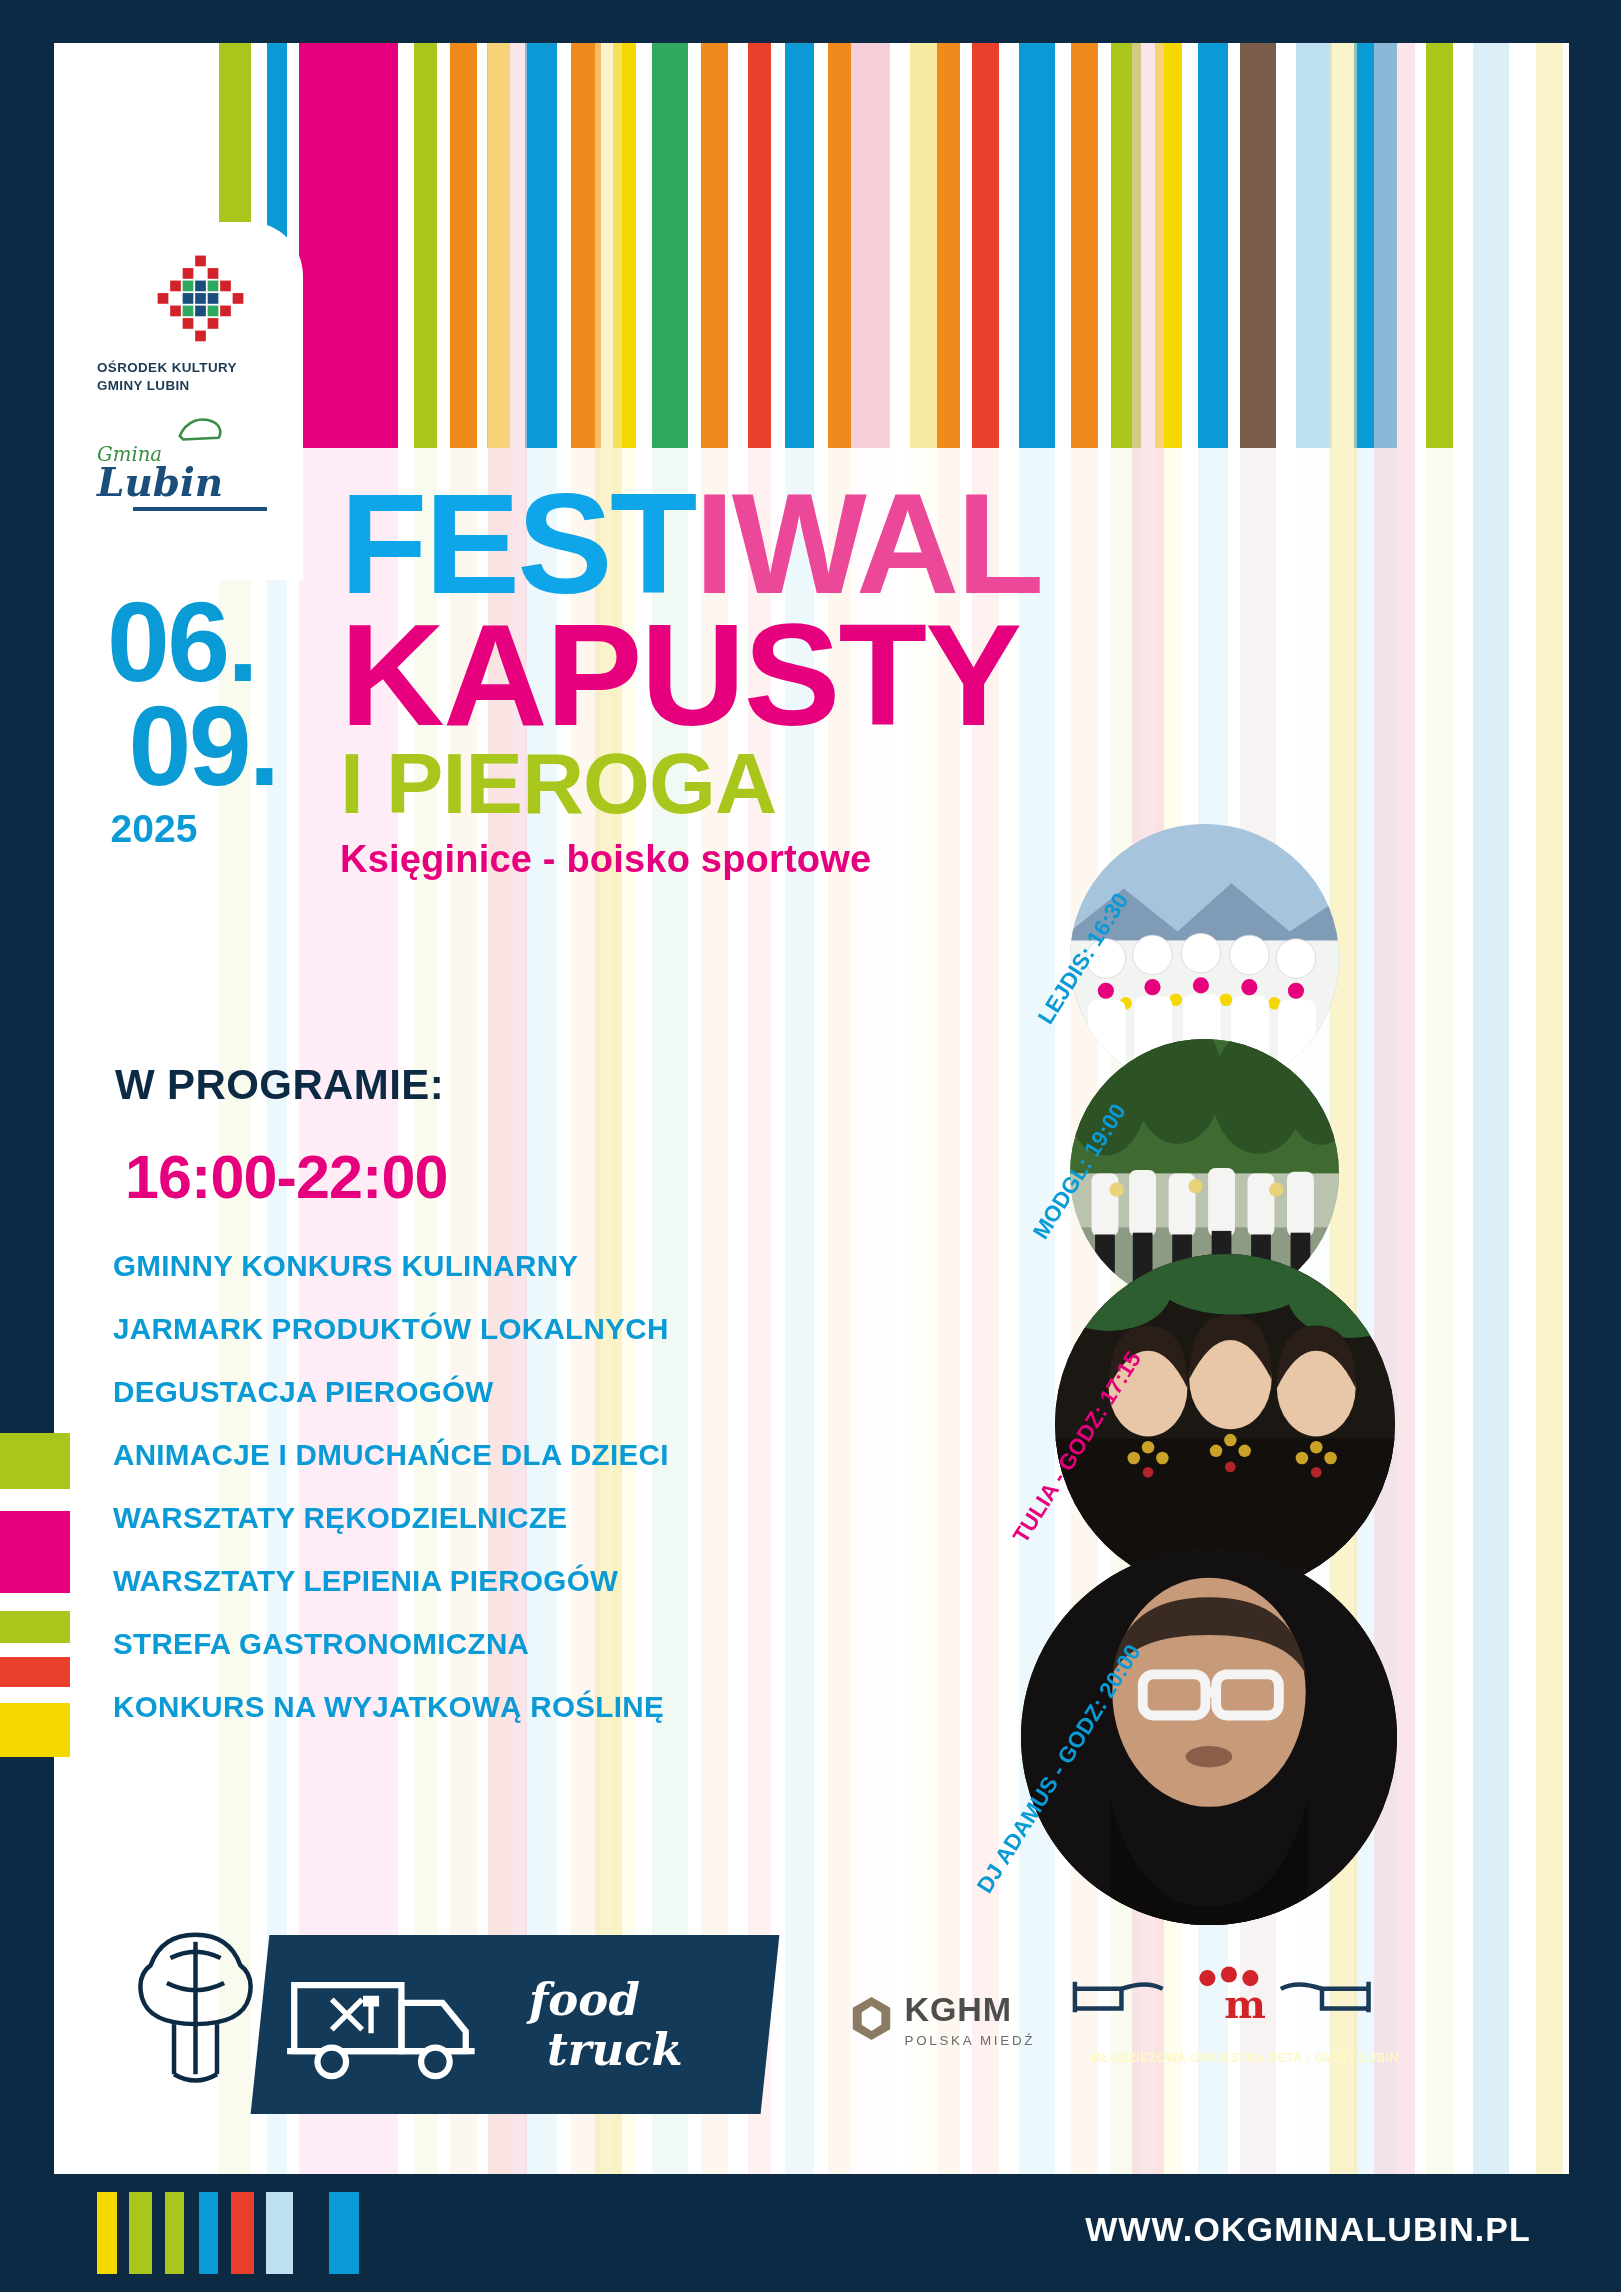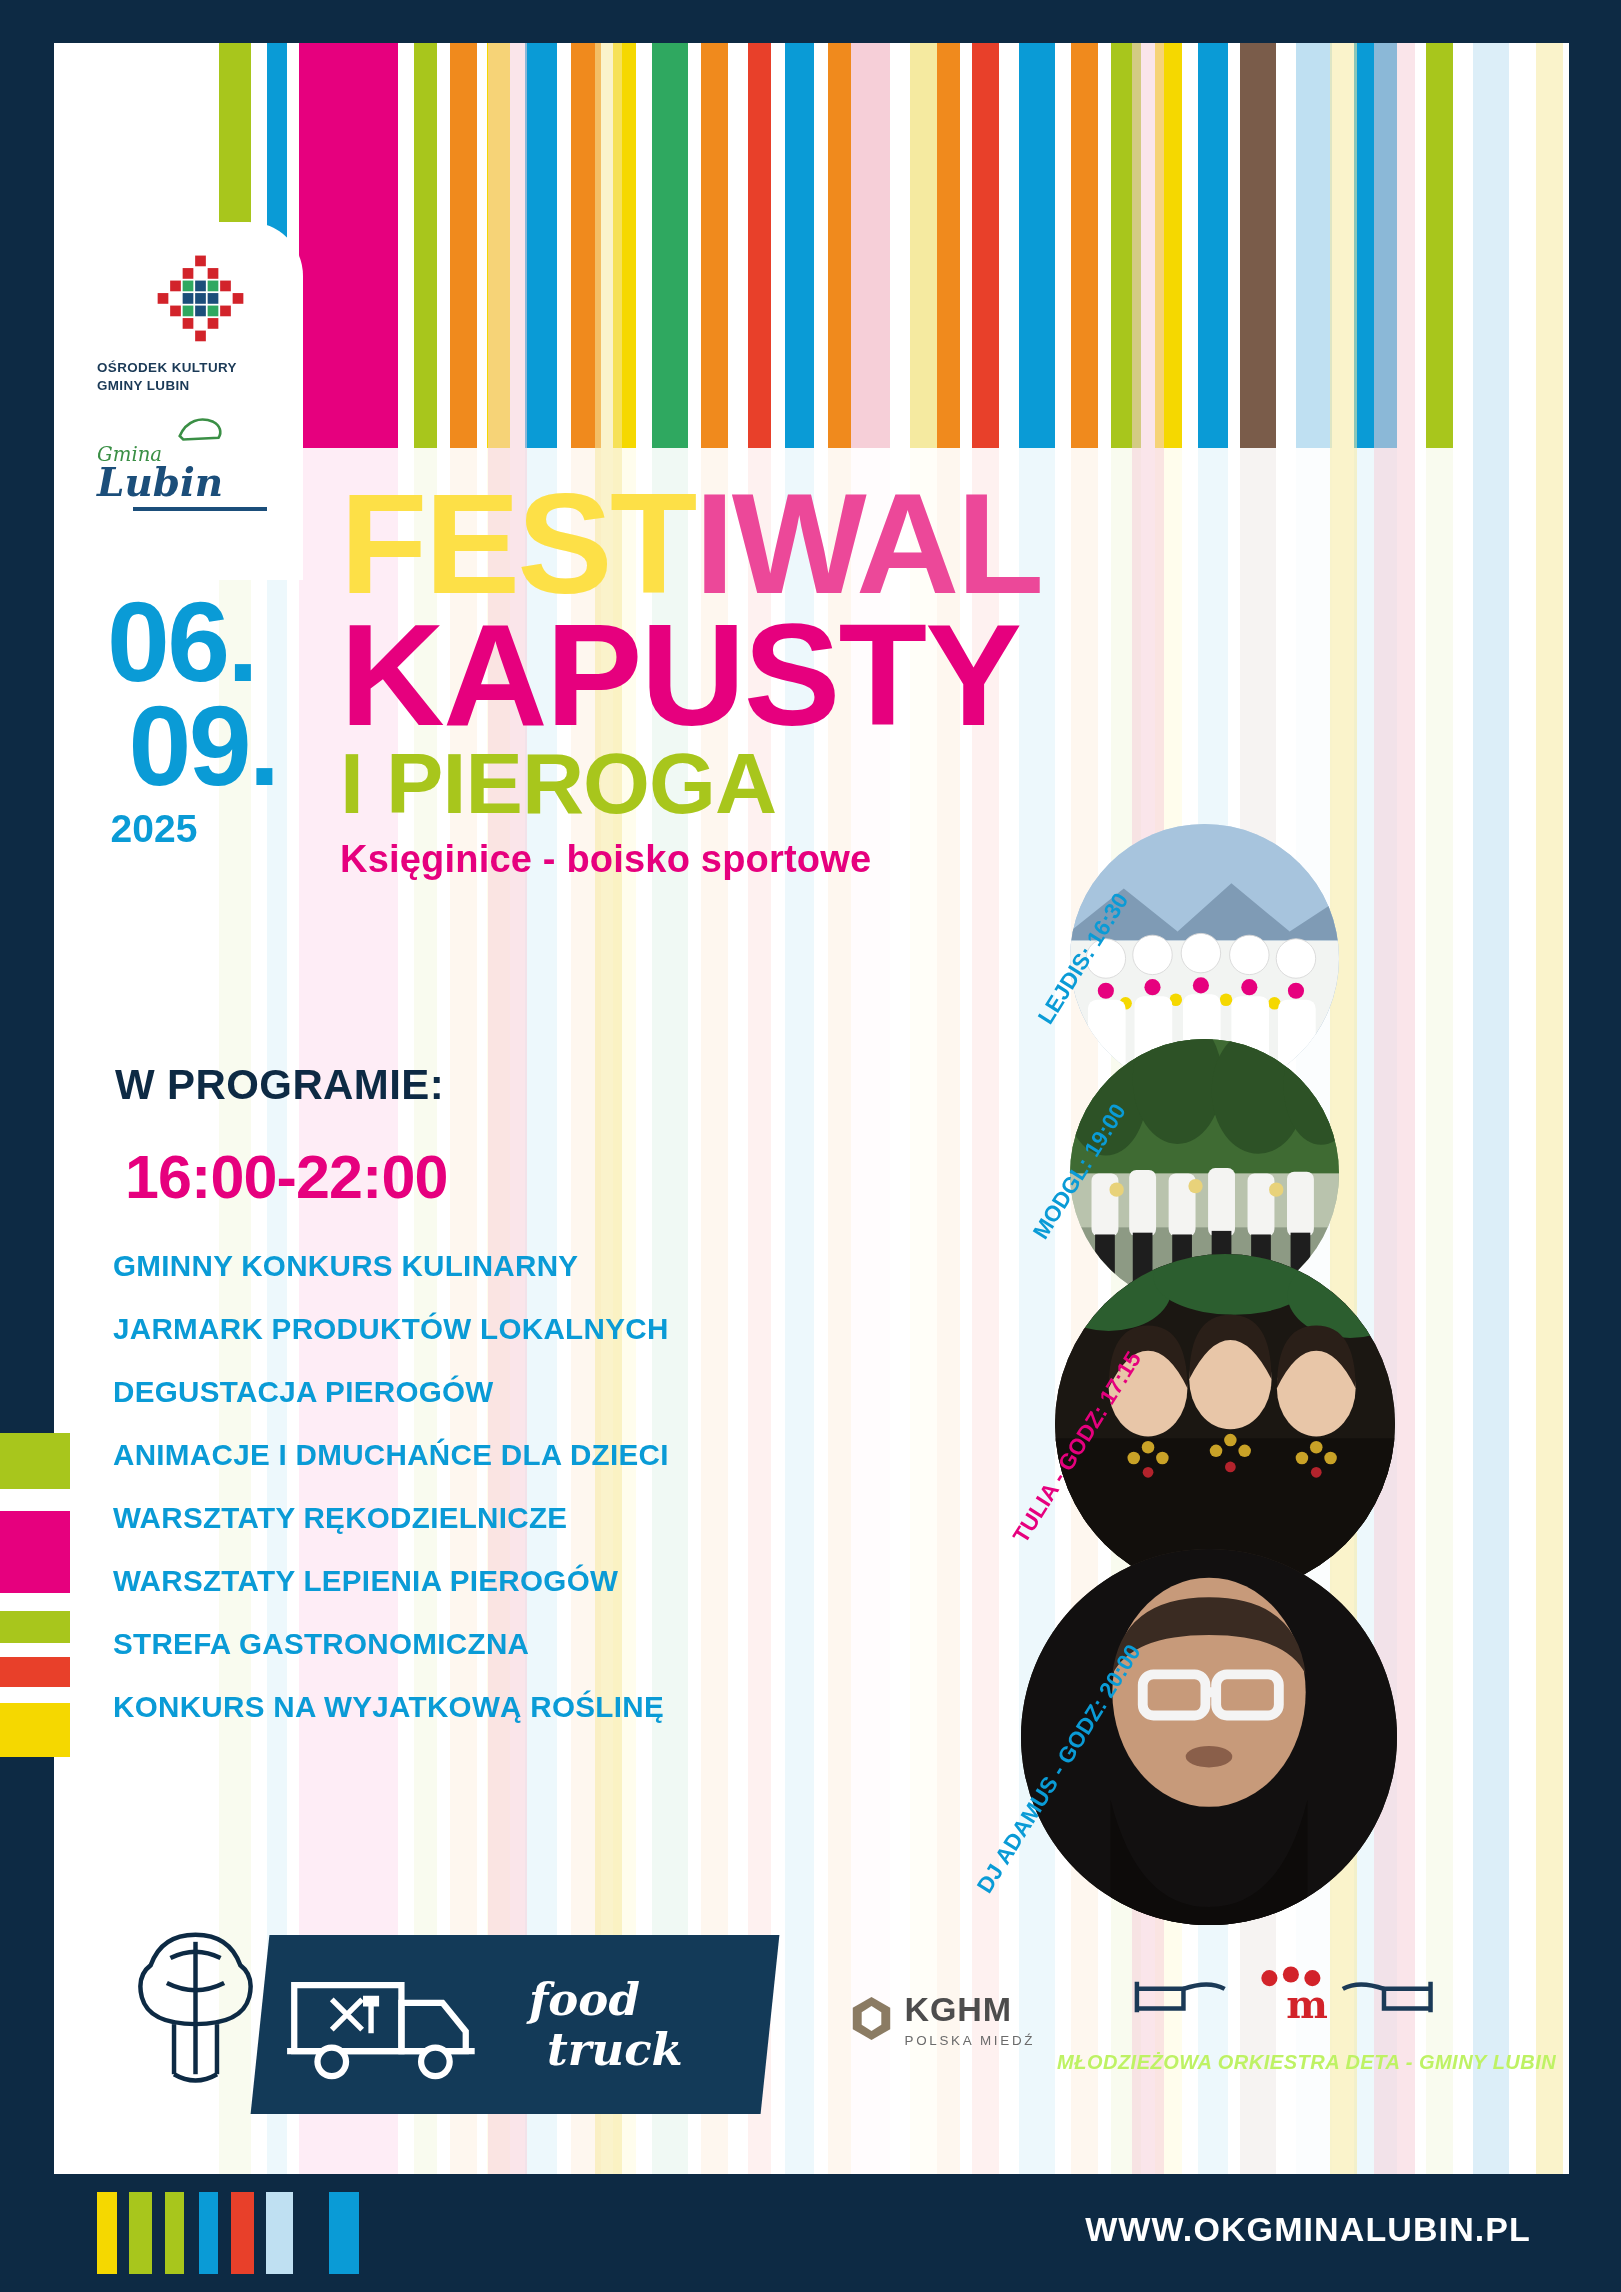--- a/index.html
+++ b/index.html
@@ -168,21 +168,21 @@
     left: 340px;
     top: 475px;
     width: 1039px;
   }
   .t-line1 {
     font-size: 143px;
     font-weight: bold;
     letter-spacing: -2.7px;
     line-height: 0.96;
   }
-  .t-line1 .fest { color: #fde047; }
+  .t-line1 .fest { color: #0ea5e9; }
   .t-line1 .iwal { color: #ec4899; }
   .t-line2 {
     font-size: 145px;
     font-weight: bold;
     color: #e6007e;
     letter-spacing: -1.8px;
     line-height: 0.94;
     margin-top: -5.4px;
   }
   .t-line3 {
@@ -338,26 +338,25 @@
     color: #6b6b6b;
     margin-top: 3.6px;
   }
   .mod-logo {
     position: absolute;
     left: 1057px;
     top: 54px;
     text-align: center;
   }
   .mod-logo .m1 {
-    font-size: 20px;
-    font-weight: bold;
-    color: #bef264;
+    font-size: 12px;
+    font-weight: bold;
+    color: #fef9c3;
     letter-spacing: 0.5px;
     margin-top: 9px;
-    font-style: italic;
   }
 
   
   .bottom-bar {
     position: absolute;
     left: 0;
     top: 2174px;
     width: 1621px;
     height: 118px;
     background: #0d2a44;

